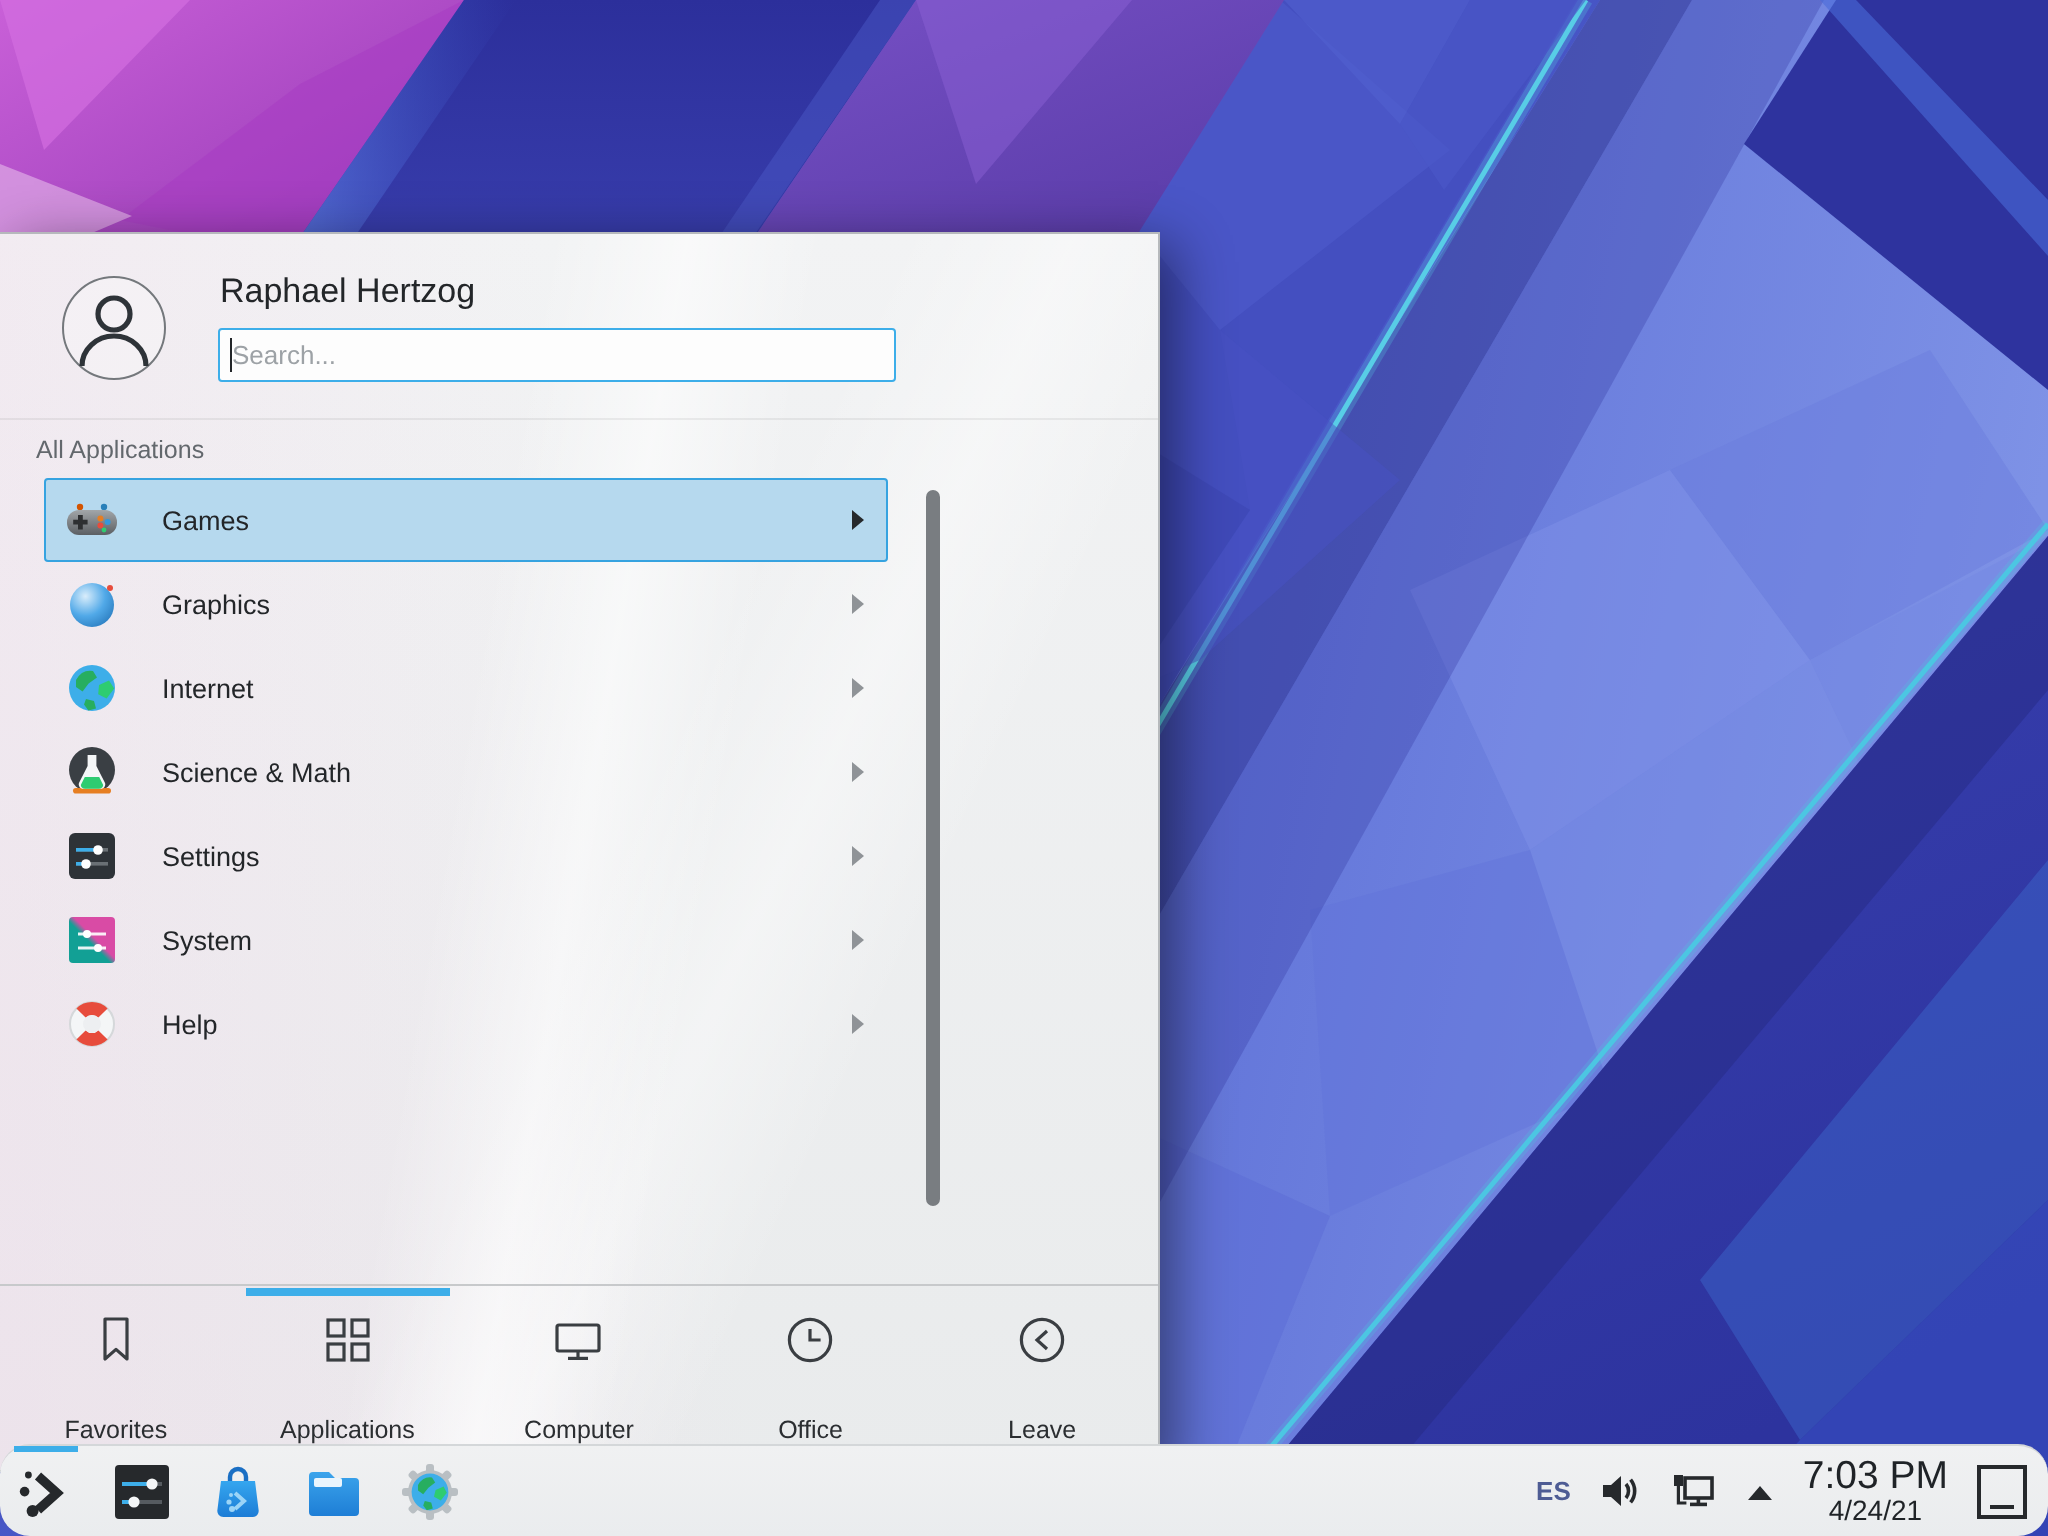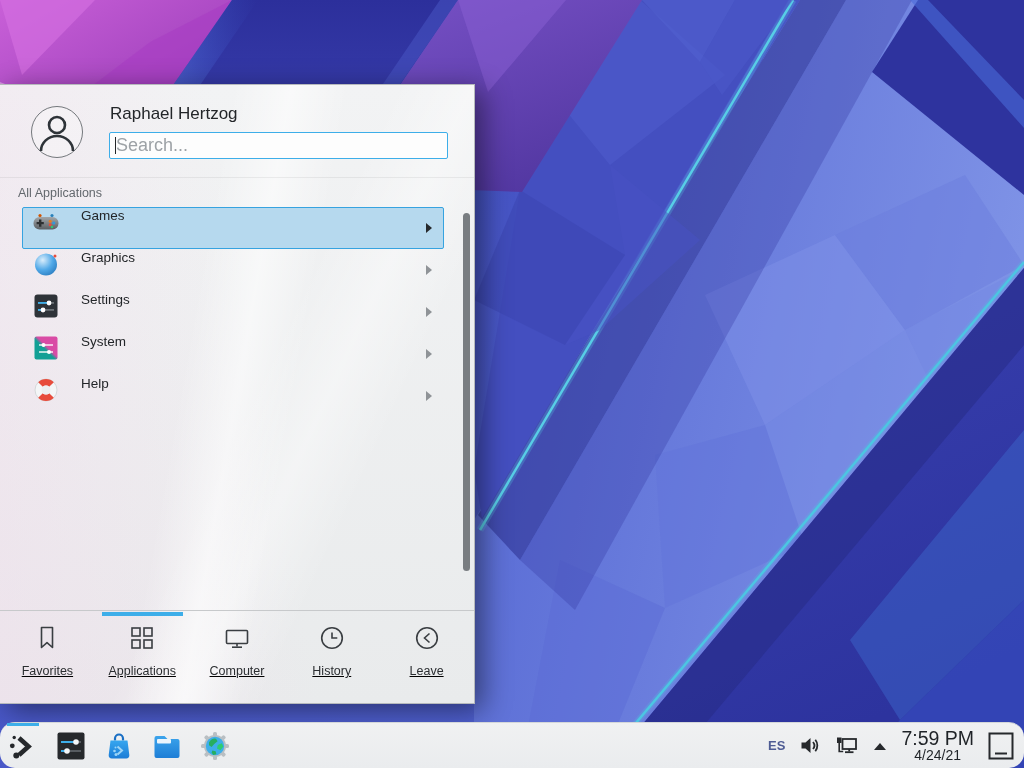--- a/index.html
+++ b/index.html
@@ -1,58 +1,58 @@
 <!DOCTYPE html>
 <html><head>
 <meta charset="utf-8">
 <style>
   html,body{margin:0;padding:0;background:#222;}
   .screen{position:relative;width:1024px;height:768px;overflow:hidden;
     font-family:"Liberation Sans","DejaVu Sans",sans-serif;-webkit-font-smoothing:antialiased;}
   .wallpaper{position:absolute;inset:0;display:block;}
 
   
-  .menu{position:absolute;left:0;top:84px;width:475px;height:620px;box-sizing:border-box;
+  .menu{position:absolute;left:0;top:116px;width:580px;height:620px;box-sizing:border-box;
     border:1px solid #b6b9bc;border-left:none;
     background-image:
       linear-gradient(100deg, rgba(255,255,255,0) 40%, rgba(255,255,255,.55) 50%, rgba(255,255,255,0) 60%),
       linear-gradient(115deg, rgba(255,255,255,0) 52%, rgba(255,255,255,.38) 62%, rgba(255,255,255,0) 72%),
       linear-gradient(80deg, rgba(242,214,234,.38), rgba(242,222,238,0) 55%),
       linear-gradient(to bottom,#f2f3f4,#e9ebec);
     box-shadow:8px 6px 26px rgba(0,0,0,.45);}
   .menu-header{position:absolute;left:0;top:0;width:100%;height:92px;border-bottom:1px solid rgba(0,0,0,.06);}
   .avatar{position:absolute;left:31px;top:21px;width:52px;height:52px;border-radius:50%;
     border:1px solid #74787c;box-sizing:border-box;background:rgba(255,255,255,.25);}
   .user-name{position:absolute;left:110px;top:19px;font-size:17px;color:#232629;}
   .search-wrap{position:absolute;left:109px;top:47px;width:339px;height:27px;}
   .search-wrap input{width:100%;height:100%;box-sizing:border-box;border:1px solid #3daee9;
-    border-radius:2px;background:#fdfdfd;padding:12px 6px;font-size:18px;color:#232629;outline:none;
+    border-radius:2px;background:#fdfdfd;padding:12px 6px;font-size:13px;color:#232629;outline:none;
     font-family:"Liberation Sans","DejaVu Sans",sans-serif;}
   .search-wrap input::placeholder{color:#9da2a6;opacity:1;}
   .caret{position:absolute;left:6px;top:5px;width:1px;height:17px;background:#232629;}
 
   .section-label{position:absolute;left:18px;top:101px;font-size:12.5px;color:#63686d;}
 
   .cat-list{position:absolute;left:22px;top:122px;width:422px;height:400px;overflow:hidden;}
-  .cat-row{height:42px;display:flex;position:relative;
+  .cat-row{height:42px;display:flex;align-items:center;position:relative;
     border:1px solid transparent;box-sizing:border-box;border-radius:2px;}
   .cat-row .ric{width:28px;height:28px;margin-left:9px;flex:none;}
   .cat-row .rlabel{margin-left:21px;font-size:13.5px;color:#232629;}
   .chev{position:absolute;right:11px;top:50%;margin-top:-5px;width:0;height:0;
     border-top:5px solid transparent;border-bottom:5px solid transparent;border-left:6px solid #8f9397;}
   .cat-row.active{background:#b6d9ee;border-color:#36a3e0;}
   .cat-row.active .chev{border-left-color:#26292c;}
 
   .scroll-thumb{position:absolute;left:463px;top:128px;width:7px;height:358px;
     background:#797d81;border-radius:4px;}
 
   .tabbar{position:absolute;left:0;bottom:0;width:100%;height:93px;box-sizing:border-box;
     border-top:1px solid #c7c9cb;display:flex;}
   .tab{flex:1;position:relative;display:flex;flex-direction:column;align-items:center;
-    padding-top:13px;gap:12px;cursor:default;text-decoration:underline;}
+    padding-top:13px;gap:24px;cursor:default;}
   .tab .tlabel{font-size:12.5px;color:#2b2e31;}
   .tab.active::before{content:"";position:absolute;top:1px;left:7px;right:7px;height:4px;background:#3daee9;}
 
   
   .taskbar{position:absolute;left:0;bottom:0;width:100%;height:46px;box-sizing:border-box;
     background:linear-gradient(to bottom,#f0f1f2,#eaecee);border-top:1px solid #d4d7d9;
     display:flex;align-items:center;z-index:5;border-radius:15px;}
   .tb-left{display:flex;align-items:center;gap:14px;padding-left:6px;}
   .tb-btn{width:34px;height:45px;position:relative;display:flex;align-items:center;justify-content:center;}
   .tb-btn.active::before{content:"";position:absolute;top:0;left:1px;right:1px;height:3px;background:#3daee9;}
@@ -219,23 +219,43 @@
 
       <div class="cat-row">
         <svg class="ric" viewBox="0 0 28 28">
           <circle cx="14" cy="14.5" r="11" fill="url(#gsphere)"></circle>
           <circle cx="23" cy="6" r="1.5" fill="#e74c3c"></circle>
         </svg>
         <span class="rlabel">Graphics</span>
         <span class="chev"></span>
       </div>
 
-
-
-
+      <div class="cat-row">
+        <svg class="ric" viewBox="0 0 28 28">
+          <circle cx="14" cy="14" r="11.5" fill="#3daee9"></circle>
+          <path d="M6 10 q3 -5.5 8.5 -4.5 l2 3.2 -4.2 3 -3 4 -3.3 -2.2 z" fill="#27ae60"></path>
+          <path d="M17.5 12.5 l5 -2.2 2.6 4 -3.8 5 -4.2 -2.2 z" fill="#2ecc71"></path>
+          <path d="M11 19.5 l4 1 1 3.8 -3.8 1 -2.2 -3 z" fill="#27ae60"></path>
+        </svg>
+        <span class="rlabel">Internet</span>
+        <span class="chev"></span>
+      </div>
+
+
+
+      <div class="cat-row">
+        <svg class="ric" viewBox="0 0 28 28">
+          <circle cx="14" cy="13" r="11.5" fill="#3a3f44"></circle>
+          <rect x="4.5" y="22" width="19" height="2.8" rx="1.4" fill="#e67e22"></rect>
+          <path d="M11.8 5.5 h4.4 v5.5 l4.2 8.2 a2.2 2.2 0 0 1 -2 3.2 h-8.8 a2.2 2.2 0 0 1 -2 -3.2 l4.2 -8.2 z" fill="#f4f6f7"></path>
+          <path d="M10.4 16.5 h7.2 l2 4 a2.2 2.2 0 0 1 -2.2 1.9 h-6.8 a2.2 2.2 0 0 1 -2.2 -1.9 z" fill="#2ecc71"></path>
+        </svg>
+        <span class="rlabel">Science &amp; Math</span>
+        <span class="chev"></span>
+      </div>
 
       <div class="cat-row">
         <svg class="ric" viewBox="0 0 28 28">
           <rect x="2.5" y="2.5" width="23" height="23" rx="3" fill="#2e3338"></rect>
           <rect x="6" y="10" width="16" height="1.8" fill="#6a7075"></rect>
           <rect x="6" y="10" width="10.5" height="1.8" fill="#3daee9"></rect>
           <circle cx="17" cy="11" r="2.4" fill="#fff"></circle>
           <rect x="6" y="17" width="16" height="1.8" fill="#6a7075"></rect>
           <rect x="6" y="17" width="5" height="1.8" fill="#3daee9"></rect>
           <circle cx="11" cy="18" r="2.4" fill="#fff"></circle>
@@ -299,21 +319,21 @@
         </svg>
         <span class="tlabel">Computer</span>
       </div>
       <div class="tab">
         <svg width="28" height="28" viewBox="0 0 28 28">
           <g fill="none" stroke="#3a3e42" stroke-width="1.6">
             <circle cx="14" cy="14" r="10.3"></circle>
               <path d="M14 8.5 L14 14 L19.3 14"></path>
           </g>
         </svg>
-        <span class="tlabel">History</span>
+        <span class="tlabel">Office</span>
       </div>
       <div class="tab">
         <svg width="28" height="28" viewBox="0 0 28 28">
           <g fill="none" stroke="#3a3e42" stroke-width="1.6">
             <circle cx="14" cy="14" r="10.3"></circle>
               <path d="M16.5 9.5 L11.5 14 L16.5 18.5"></path>
           </g>
         </svg>
         <span class="tlabel">Leave</span>
       </div>
@@ -394,21 +414,21 @@
         <rect x="8.5" y="5" width="13.5" height="10" fill="none" stroke="#26292c" stroke-width="1.8"></rect>
         <line x1="15.2" y1="15" x2="15.2" y2="17.5" stroke="#26292c" stroke-width="1.8"></line>
         <line x1="11" y1="18.2" x2="19.5" y2="18.2" stroke="#26292c" stroke-width="1.8"></line>
       </svg>
 
       <svg width="16" height="12" viewBox="0 0 16 12">
         <path d="M2 10 L8 3 L14 10 z" fill="#26292c"></path>
       </svg>
 
       <div class="clock">
-        <div class="time">7:59 PM</div>
+        <div class="time">7:03 PM</div>
         <div class="date">4/24/21</div>
       </div>
 
       <svg width="28" height="30" viewBox="0 0 28 30">
         <rect x="2.5" y="2.5" width="23" height="25" fill="none" stroke="#26292c" stroke-width="2"></rect>
         <line x1="8" y1="22.5" x2="20" y2="22.5" stroke="#26292c" stroke-width="2"></line>
       </svg>
     </div>
   </div>
 

